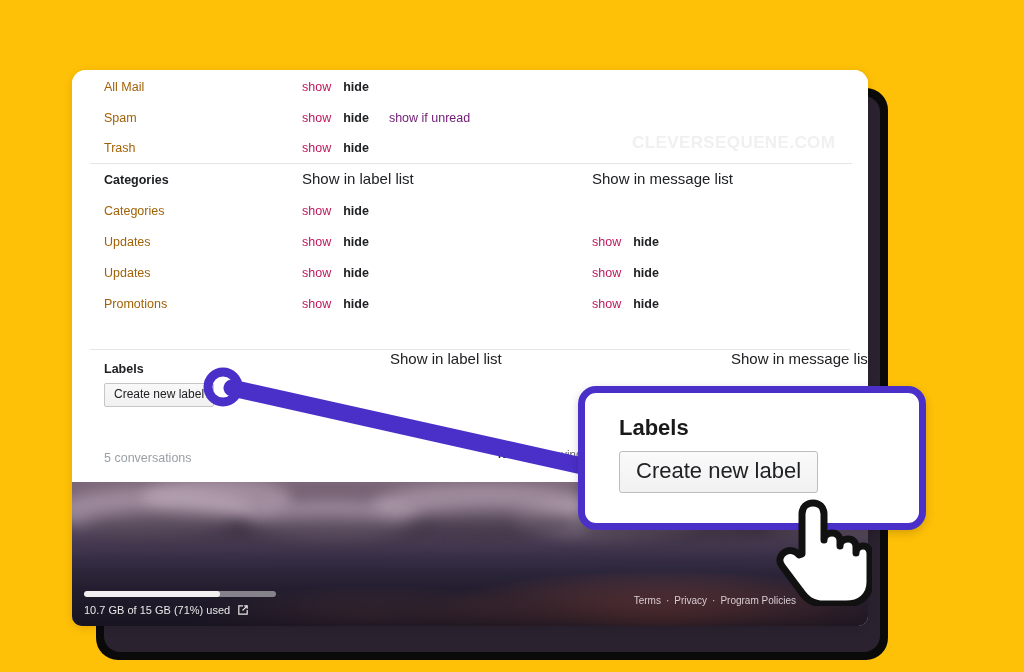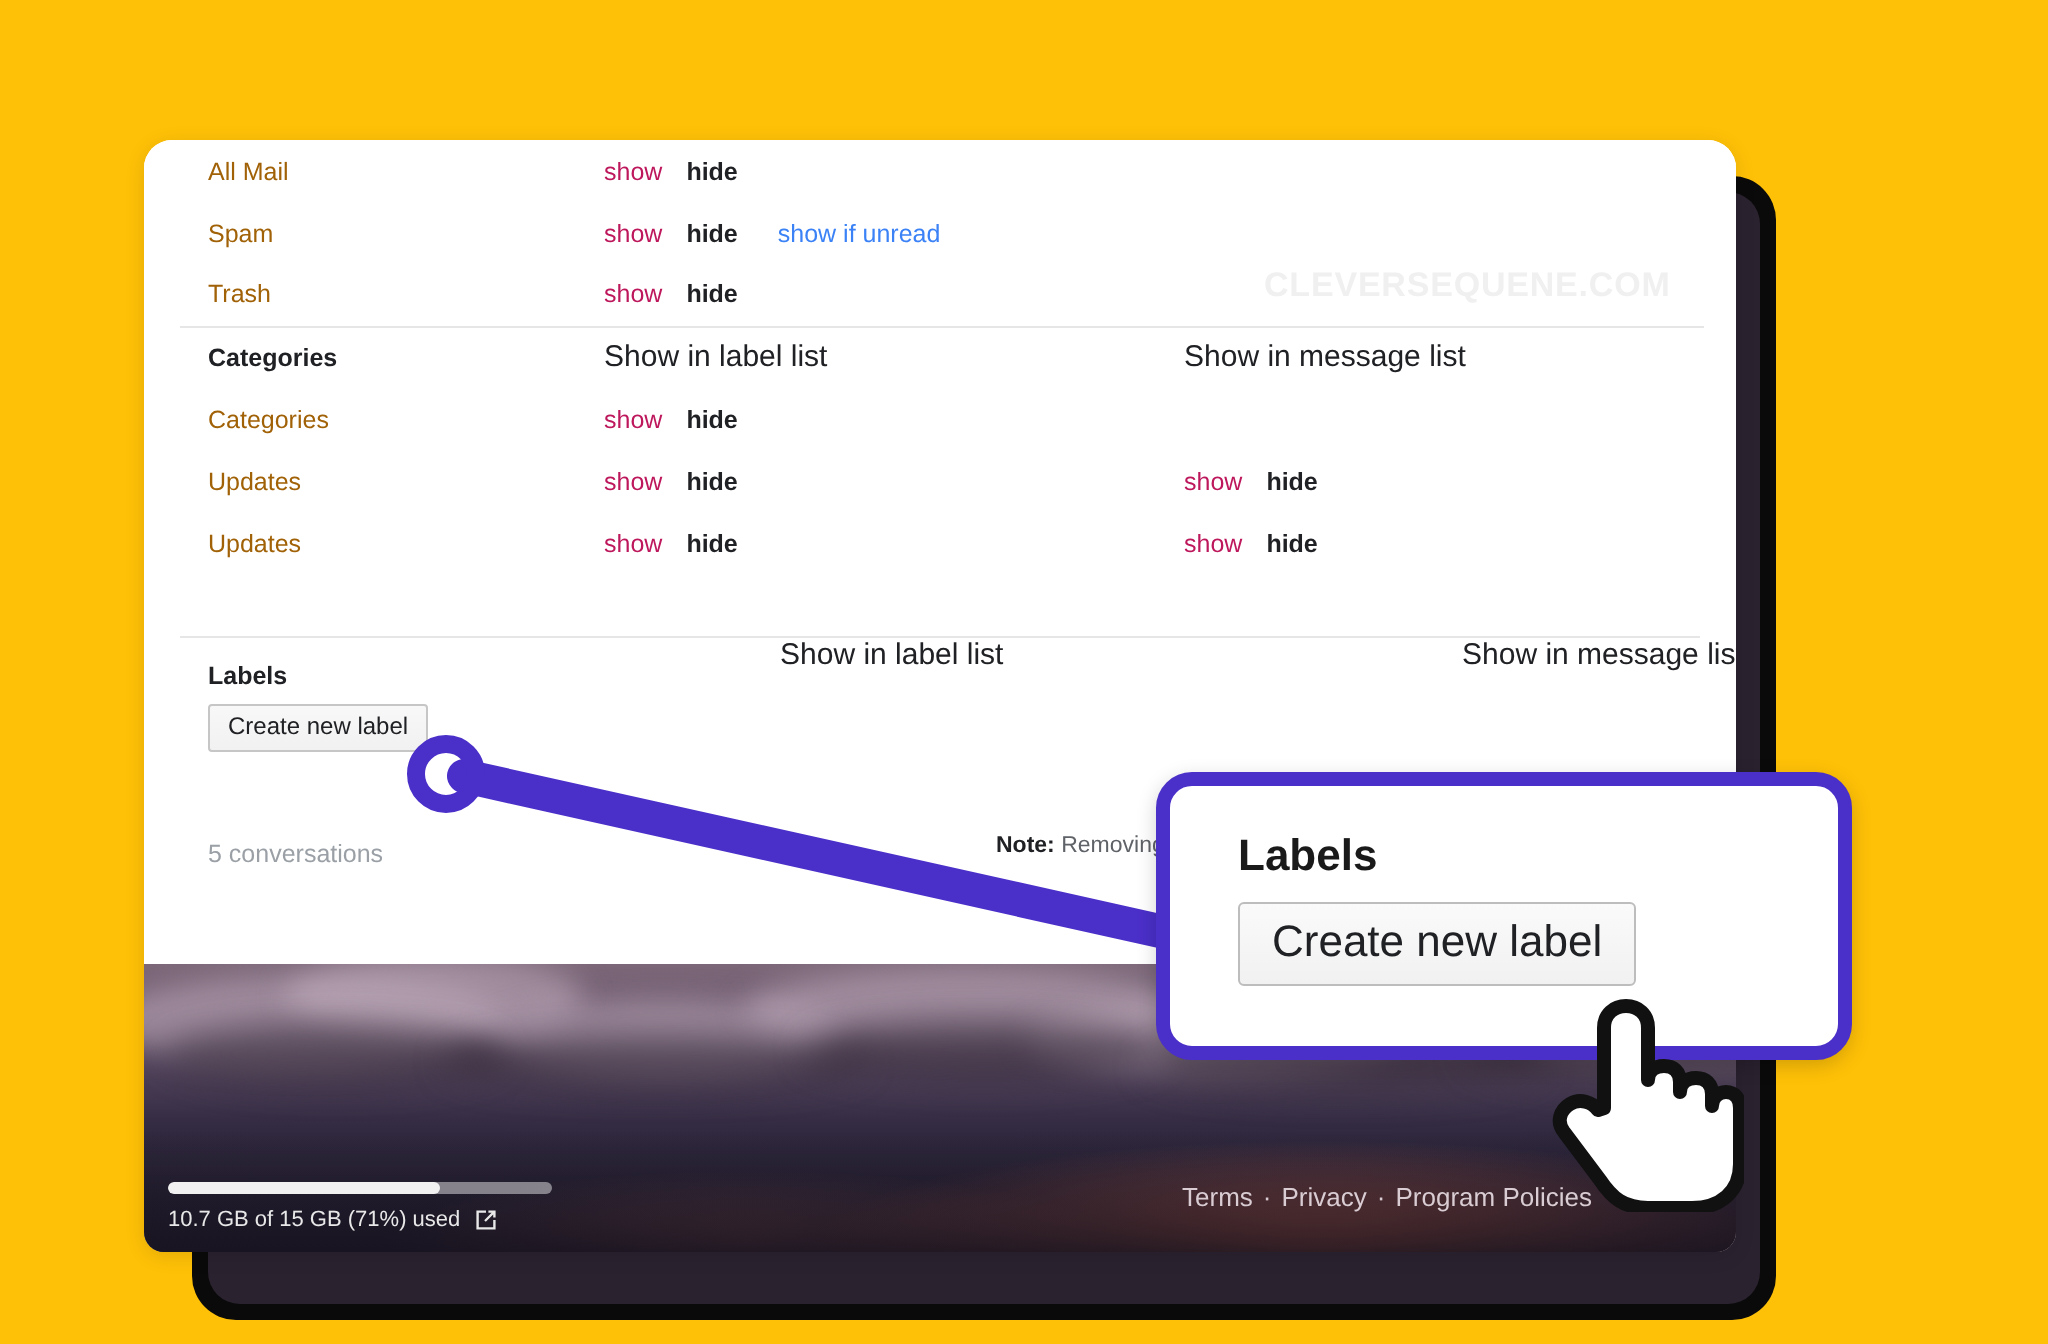--- a/index.html
+++ b/index.html
@@ -107,21 +107,21 @@
     color: #be185d;
     margin-right: 12px;
     cursor: pointer;
   }
   .act .hide {
     color: #202124;
     font-weight: bold;
     cursor: pointer;
   }
   .act .siu {
-    color: #3b82f6;
+    color: #701a75;
     margin-left: 20px;
     cursor: pointer;
   }
 
   tr.divider-top td {
     border-top: 1px solid #e6e6e6;
   }
 
   
   .labels-block { position: relative; padding-left: 14px; }
@@ -230,21 +230,21 @@
     white-space: nowrap;
     display: flex;
     gap: 7px;
   }
   .ext-icon { display: inline-block; width: 12px; height: 12px; }
 
   .footer-links {
     position: absolute;
     right: 72px;
     bottom: 20px;
-    font-size: 13px;
+    font-size: 10px;
     color: #d9cdd3;
     white-space: nowrap;
     z-index: 5;
   }
   .footer-links span { cursor: pointer; }
   .dotsep { margin: 0 5px; }
 
   
   #callout {
     position: absolute;
@@ -396,20 +396,35 @@
               </span>
             </td>
             <td class="c-message">
               <span class="act">
                 <span class="show">show</span><span class="hide">hide</span>
               </span>
             </td>
           </tr>
 
 
+          <tr>
+            <td class="c-name">
+              <span class="row-name">Promotions</span>
+            </td>
+            <td class="c-label">
+              <span class="act">
+                <span class="show">show</span><span class="hide">hide</span>
+              </span>
+            </td>
+            <td class="c-message">
+              <span class="act">
+                <span class="show">show</span><span class="hide">hide</span>
+              </span>
+            </td>
+          </tr>
 
           <tr>
               <td colspan="3" style="height:8px"></td>
             </tr>
         </tbody>
       </table>
 
       <div style="position:relative; border-top:1px solid #e6e6e6; padding-top:10px;">
         <div class="labels-headers">
           <span class="col-head lh-label">Show in label list</span>

